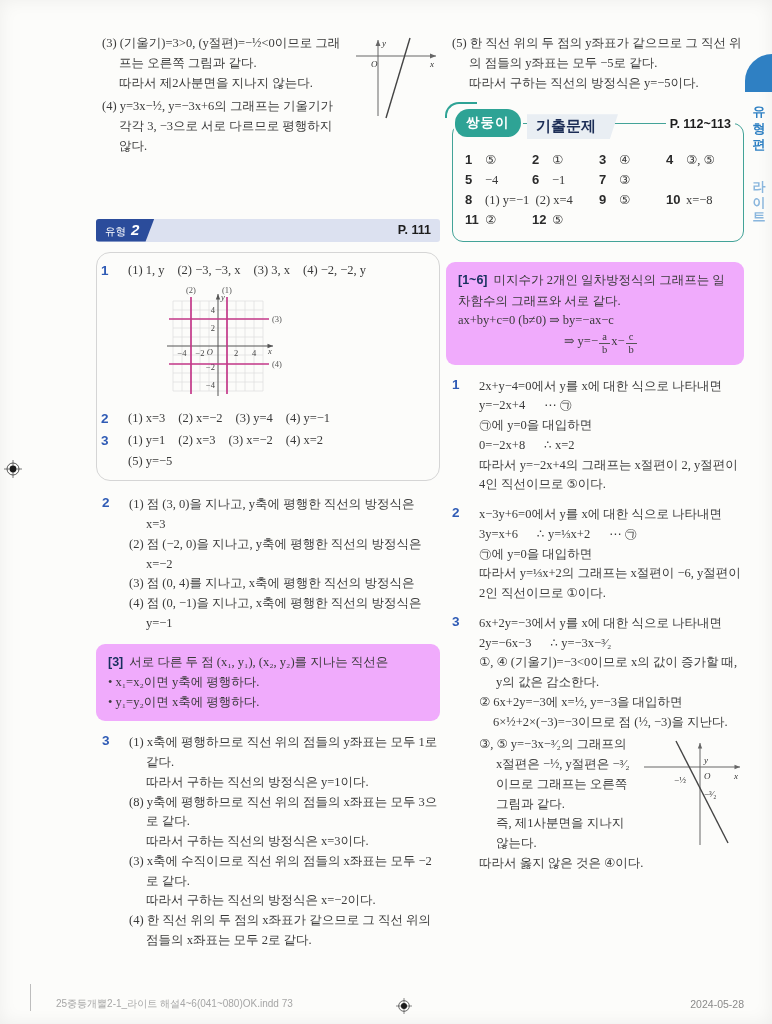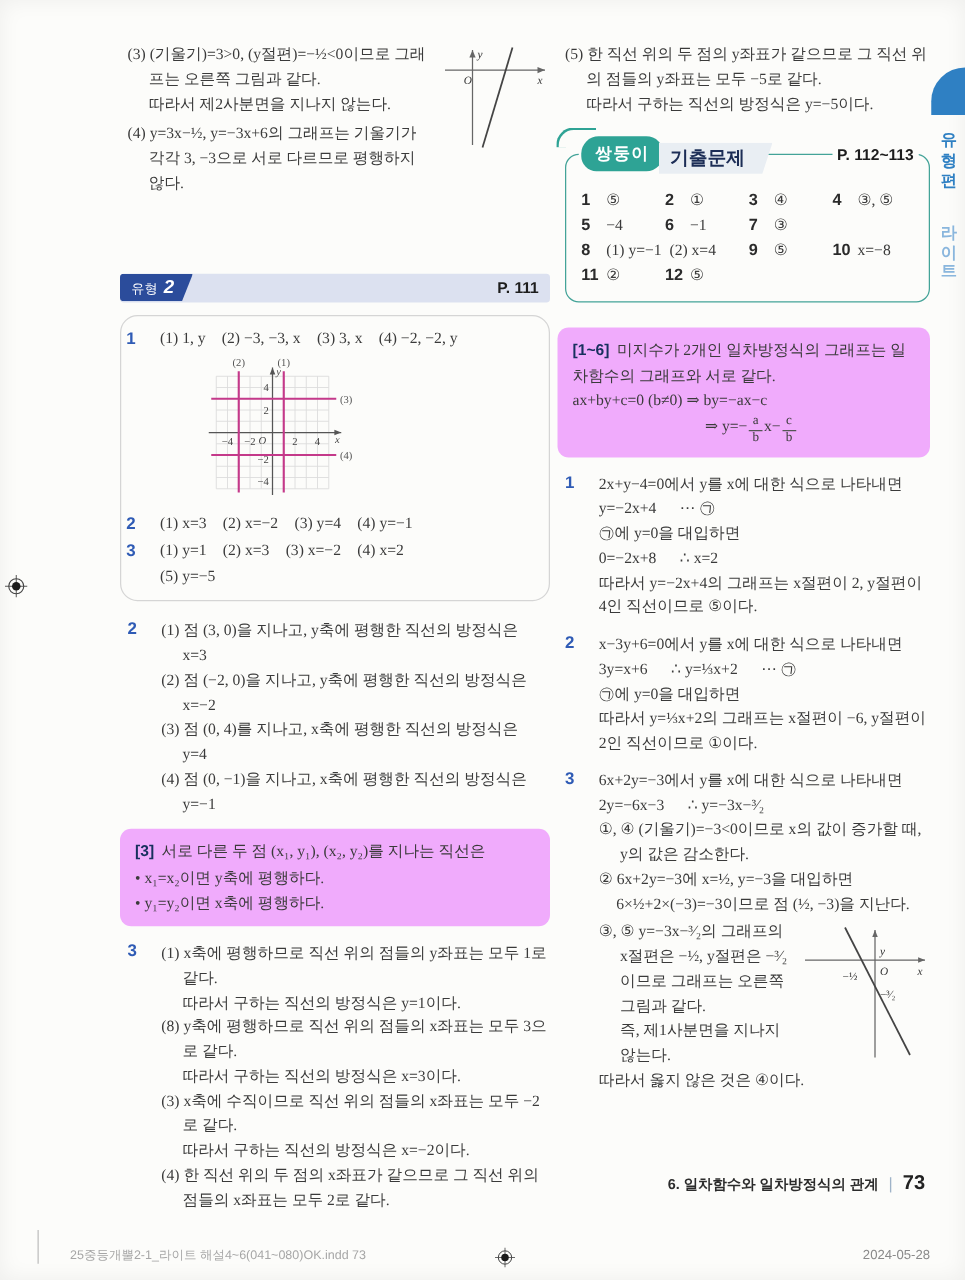--- a/index.html
+++ b/index.html
@@ -29,21 +29,21 @@
   .ans-box{border:1px solid #d5d5d5;border-radius:14px;padding:7px 8px 9px 4px;margin:0 0 14px -6px;}
   .ans-row{display:flex;line-height:1.65;}
   .ans-part{margin-right:13px;white-space:pre-wrap;}
   .grid-wrap{margin:2px 0 2px 22px;}
   
   .note-box{background:#f0abfc;border-radius:9px;padding:8px 12px 9px;line-height:1.62;margin:4px 0 12px -6px;}
   .note-label{font-weight:bold;color:#17305e;font-family:"Liberation Sans",sans-serif;margin-right:6px;}
   
   .exam-box{position:relative;border:1.6px solid #43a398;border-radius:11px;
             margin:30px 0 20px 0;padding:24px 10px 9px 12px;}
-  .exam-badge{position:absolute;top:-15px;left:12px;background:#2ea395;color:#fff;font-weight:bold;
+  .exam-badge{position:absolute;top:-15px;left:2px;background:#2ea395;color:#fff;font-weight:bold;
               font-size:13.5px;font-family:"Liberation Sans",sans-serif;padding:5px 11px;
               border-radius:15px 15px 15px 13px;letter-spacing:1px;box-shadow:0 0 0 2px #fcfcfa;}
   .exam-arc{position:absolute;top:-22px;left:-8px;width:30px;height:14px;border-top:2px solid #2ea395;
             border-left:2px solid #2ea395;border-radius:14px 0 0 0;}
   .exam-ribbon{position:absolute;top:-10px;left:74px;background:#e9eef3;
                clip-path:polygon(0 0,100% 0,91% 100%,0 100%);padding:3px 22px 3px 9px;}
   .exam-title{font-weight:bold;font-size:15px;color:#1c2d56;font-family:"Liberation Sans",sans-serif;}
   .exam-page{position:absolute;top:-7px;right:8px;font-weight:bold;font-size:12.5px;color:#1d1d1d;
              font-family:"Liberation Sans",sans-serif;background:#fcfcfa;padding:0 4px;}
   .exam-row{display:flex;margin:4px 0;}
@@ -205,21 +205,20 @@
     </div>
 
     <div class="sol">
       <span class="sol-num">2</span>
       <div class="sol-body">
         <div class="hang">(1) 점 (3, 0)을 지나고, y축에 평행한 직선의 방정식은</div>
         <div class="sub">x=3</div>
         <div class="hang">(2) 점 (−2, 0)을 지나고, y축에 평행한 직선의 방정식은</div>
         <div class="sub">x=−2</div>
         <div class="hang">(3) 점 (0, 4)를 지나고, x축에 평행한 직선의 방정식은</div>
-        <div class="sub">y=4</div>
         <div class="hang">(4) 점 (0, −1)을 지나고, x축에 평행한 직선의 방정식은</div>
         <div class="sub">y=−1</div>
       </div>
     </div>
 
     <div class="note-box">
       <div><span class="note-label">[3]</span><span>서로 다른 두 점 (x₁, y₁), (x₂, y₂)를 지나는 직선은</span></div>
       <div>• x₁=x₂이면 y축에 평행하다.</div>
       <div>• y₁=y₂이면 x축에 평행하다.</div>
     </div>
@@ -362,25 +361,20 @@
             <text x="64" y="60" font-size="9" fill="#333">−³⁄₂</text>
           </svg>
           <div class="hang m-line">③, ⑤ y=−3x−³⁄₂의 그래프의 x절편은 −½, y절편은 −³⁄₂이므로 그래프는 오른쪽 그림과 같다.</div>
           <div class="sub m-line">즉, 제1사분면을 지나지 않는다.</div>
         </div>
         <div class="m-line" style="clear:both;">따라서 옳지 않은 것은 ④이다.</div>
       </div>
     </div>
   </div>
 
-  <div class="chapter-footer">
-    <span class="ct">6. 일차함수와 일차방정식의 관계</span>
-    <span class="sep">|</span>
-    <span class="pn">73</span>
-  </div>
 
   <div class="print-tick"></div>
   <div class="print-file">25중등개뿔2-1_라이트 해설4~6(041~080)OK.indd   73</div>
   <svg class="regmark" style="left:396px;top:998px;" width="16" height="16" viewBox="0 0 18 18">
     <line x1="9" y1="0" x2="9" y2="18" stroke="#555" stroke-width="0.8"></line>
     <line x1="0" y1="9" x2="18" y2="9" stroke="#555" stroke-width="0.8"></line>
     <circle cx="9" cy="9" r="6" fill="none" stroke="#444" stroke-width="0.9"></circle>
     <circle cx="9" cy="9" r="3.4" fill="#1b1b1b"></circle>
   </svg>
   <div class="print-date">2024-05-28</div>

